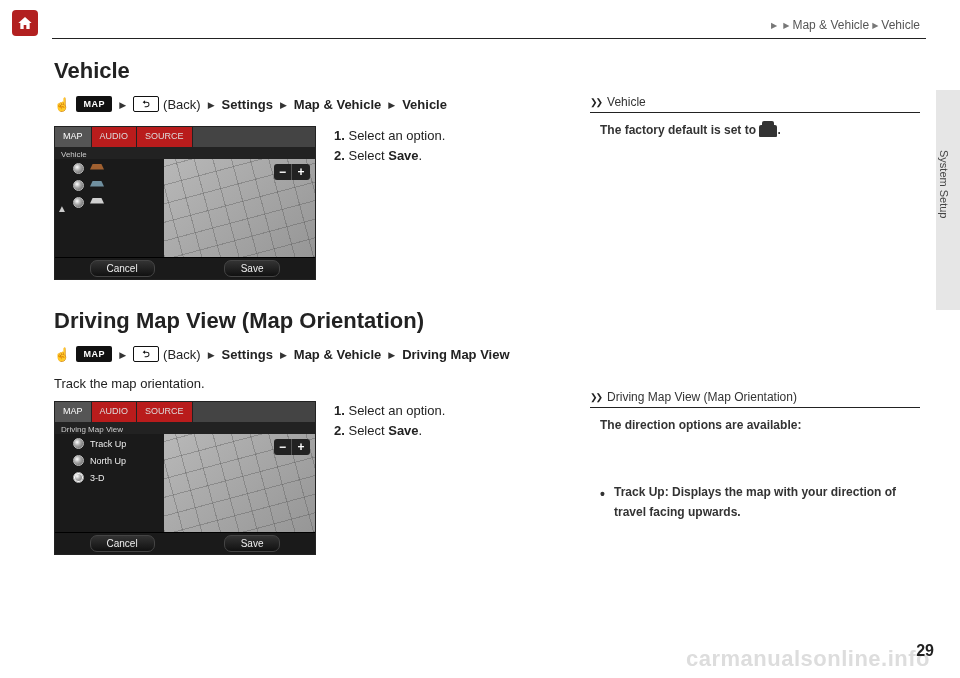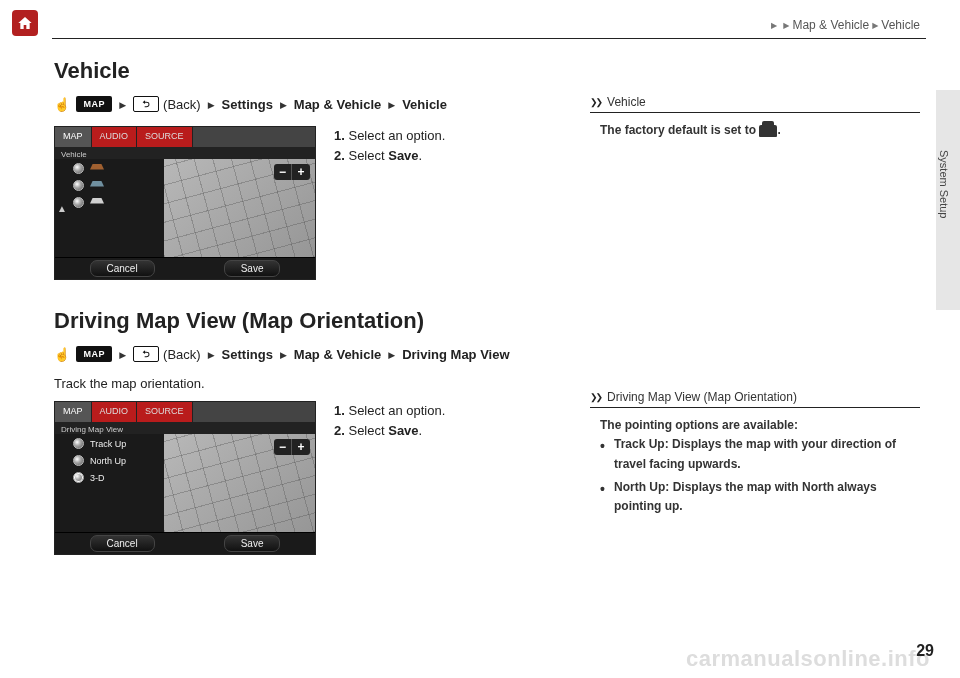--- a/index.html
+++ b/index.html
@@ -266,21 +266,21 @@
       position: relative;
     }
     .sb-body .car-icon::before {
       content: "";
       position: absolute;
       top: -4px; left: 3px; right: 3px; height: 5px;
       background: #333;
       border-radius: 2px 2px 0 0;
     }
     .sb-section2 { margin-top: 250px; }
-    .bullet-list { list-style: none; padding-left: 0; }
+    .bullet-list { list-style: none; padding-left: 0; margin-top: 48px; }
     .bullet-list li { position: relative; padding-left: 14px; margin-bottom: 4px; }
     .bullet-list li::before {
       content: "•";
       position: absolute;
       left: 0;
       font-size: 14px;
     }
     .page-num {
       position: absolute;
       bottom: 18px;
@@ -450,23 +450,22 @@
     </div>
   <div class="sb-body">
     <span>The factory default is set to </span><span class="car-icon"></span><span>.</span>
   </div>
 
   <div class="sb-section2">
     <div class="sb-header">
         <span>Driving Map View (Map Orientation)</span>
       </div>
     <div class="sb-body">
-      <div>The pointing options are available:</div>
+      <div>The direction options are available:</div>
       <ul class="bullet-list">
         <li><b>Track Up</b><span>: Displays the map with your direction of travel facing upwards.</span></li>
-        <li><b>North Up</b><span>: Displays the map with North always pointing up.</span></li>
       </ul>
     </div>
   </div>
 </div>
 
 <div class="watermark">carmanualsonline.info</div>
 <div class="page-num">29</div>
 
 </body></html>

